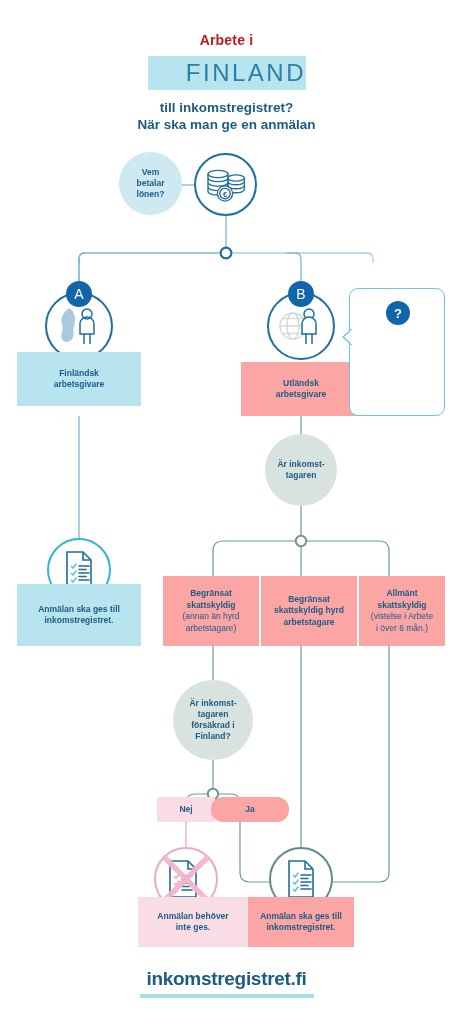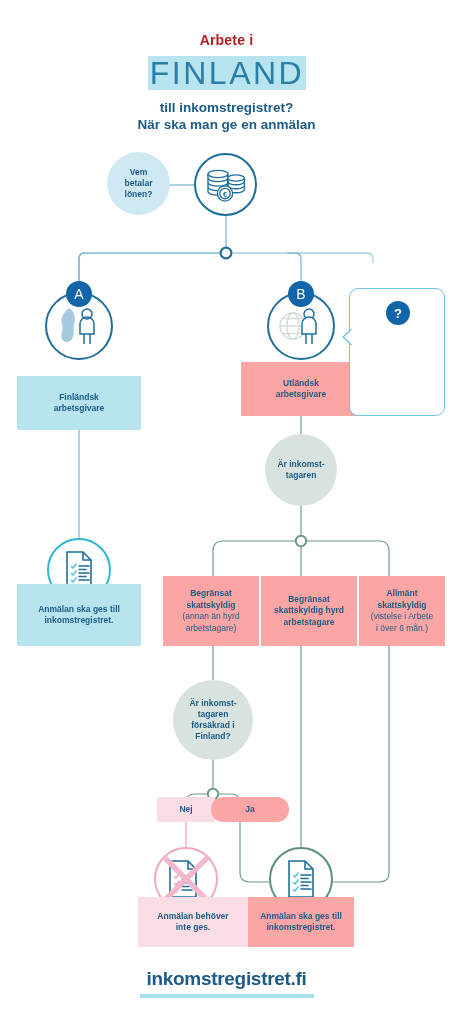--- a/index.html
+++ b/index.html
@@ -14,22 +14,22 @@
   
   .hdr-arbete{
     position:absolute;left:0;top:32px;width:453px;text-align:center;
     font-size:14px;font-weight:bold;color:#b91c1c;letter-spacing:.2px;
   }
   .finland-band{
     position:absolute;left:148px;top:56px;width:158px;height:34px;
     background:#b7e4ef;
   }
   .finland-band span{
-    display:block;line-height:34px;text-align:center;
-    font-size:32px;letter-spacing:2.5px;color:#2b7fa5;font-weight:300;
+    display:block;line-height:34px;text-align:right;
+    font-size:24px;letter-spacing:2.5px;color:#2b7fa5;font-weight:300;
   }
   .hdr-q{
     position:absolute;left:26px;top:99px;width:401px;text-align:center;
     font-size:13.5px;font-weight:bold;line-height:17px;color:#1c5b86;
   }
 
   
   .circ{
     position:absolute;border-radius:50%;box-sizing:border-box;
     display:flex;align-items:center;justify-content:center;text-align:center;
@@ -149,21 +149,21 @@
       <path d="M 389 646 L 389 873 Q 389 882 379 882 L 331 882"></path>
     </g>
 
     <circle cx="301" cy="541" r="5.2" fill="#ffffff" stroke="#6f9b8e" stroke-width="2"></circle>
 
     <circle cx="213" cy="794" r="5.2" fill="#ffffff" stroke="#6f9b8e" stroke-width="2"></circle>
 
     <line x1="186" y1="822" x2="186" y2="847" stroke="#f0a8c0" stroke-width="1.3"></line>
   </svg>
 
-  <div class="circ circ-softblue" style="left:107px;top:152px;width:63px;height:63px;">
+  <div class="circ circ-softblue" style="left:119px;top:152px;width:63px;height:63px;">
     <div class="bub-txt">
       <div>Vem</div>
       <div>betalar</div>
       <div>lönen?</div>
     </div>
   </div>
 
   <div class="circ circ-outline" style="left:194px;top:153px;width:63px;height:63px;">
     <svg width="44" height="40" viewBox="0 0 44 40">
       <g fill="none" stroke="#1f6e9c" stroke-width="1.35">
@@ -192,21 +192,21 @@
       <path d="M14 3 C10 6 7 10 6.5 14 C6 18 8 20 7.5 24 C7 28 5.5 31 7 34 C8.5 37 12 38 15 36
                C18 34 19 30 18.5 26 C18 22 20 19 20 15 C20 10 18 5 14 3 Z" fill="#a8cadf" stroke="none"></path>
       <g fill="none" stroke="#1f6e9c" stroke-width="1.5">
         <circle cx="32" cy="9" r="5"></circle>
         <path d="M25 19 a7 7 0 0 1 14 0 v10 h-14 z"></path>
         <line x1="29" y1="29" x2="29" y2="39"></line>
         <line x1="35" y1="29" x2="35" y2="39"></line>
       </g>
     </svg>
   </div>
-  <div class="lbl cy" style="left:17px;top:376px;width:124px;height:54px;">
+  <div class="lbl cy" style="left:17px;top:352px;width:124px;height:54px;">
     <div>
       <div>Finländsk</div>
       <div>arbetsgivare</div>
     </div>
   </div>
 
   <div class="circ circ-outline-cy" style="left:47px;top:538px;width:64px;height:64px;">
     <svg width="34" height="40" viewBox="0 0 34 40">
       <path d="M5 2 h16 l8 8 v28 h-24 z" fill="#ffffff" stroke="#1f6e9c" stroke-width="1.6"></path>
       <path d="M21 2 v8 h8" fill="none" stroke="#1f6e9c" stroke-width="1.6"></path>

